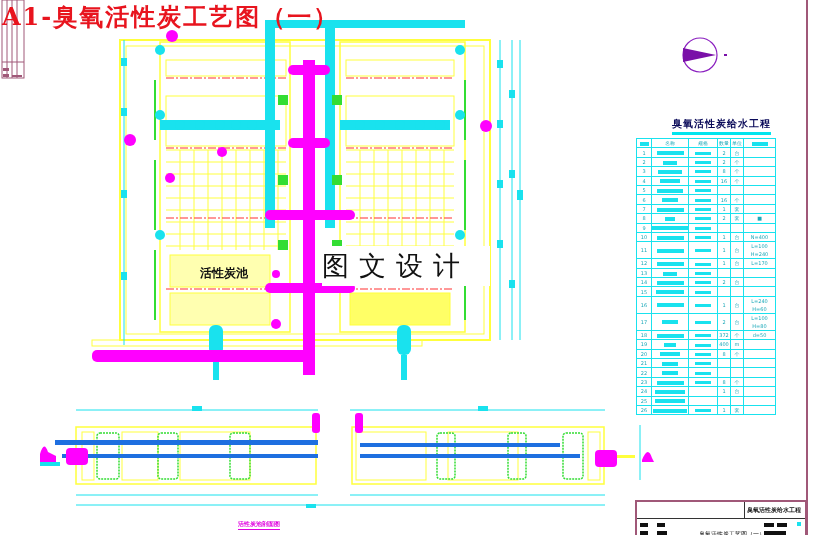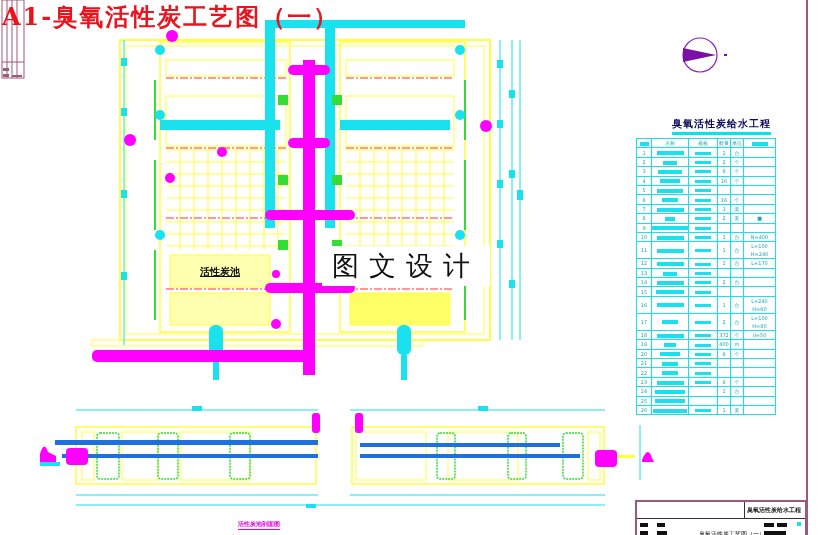--- a/index.html
+++ b/index.html
@@ -1,19 +1,19 @@
 <!DOCTYPE html>
 <html><head>
 <meta charset="utf-8">
 <style>
   html,body{margin:0;padding:0;background:#ffffff;}
   body{width:820px;height:535px;position:relative;overflow:hidden;font-family:"DejaVu Sans",sans-serif;}
   .abs{position:absolute;}
   #title{left:2px;top:2px;font-family:"DejaVu Serif",serif;font-size:24px;color:#e8141e;font-weight:bold;letter-spacing:2px;white-space:nowrap;line-height:30px;}
-  #watermark{left:322px;top:246px;width:168px;height:40px;background:#ffffff;font-family:"DejaVu Serif",serif;font-size:27px;color:#111;letter-spacing:10px;line-height:40px;text-align:center;white-space:nowrap;}
+  #watermark{left:322px;top:246px;width:168px;height:40px;background:#ffffff;font-family:"DejaVu Serif",serif;font-size:27px;color:#111;letter-spacing:10px;line-height:40px;text-align:left;white-space:nowrap;}
   #mat-title{left:672px;top:117px;font-size:10px;color:#0b0b5a;font-weight:bold;white-space:nowrap;border-bottom:3px solid #00e5ee;padding-bottom:1px;letter-spacing:1px;}
   table.mat{position:absolute;left:636px;top:138px;width:140px;border-collapse:collapse;font-size:5px;color:#1aa8b8;}
   table.mat td{border:1px solid #19e2ee;height:8.4px;padding:0;text-align:center;line-height:8px;overflow:hidden;}
   table.mat td .blk{display:inline-block;height:4px;background:#19e2ee;vertical-align:middle;}
   #tb{left:635px;top:500px;width:172px;height:35px;border:2px solid #a05878;border-bottom:none;box-sizing:border-box;background:#fff;}
   #tb .row1{position:absolute;left:0;top:0;width:100%;height:16px;border-bottom:1px solid #333;}
   #tb .proj{position:absolute;right:4px;top:4px;font-size:6px;color:#111;font-weight:bold;}
   #tb .vline{position:absolute;top:0;height:16px;border-left:1px solid #333;}
   #tb .cell{position:absolute;background:#111;height:4px;}
   #tb .dname{position:absolute;left:62px;top:28px;font-size:6px;color:#111;white-space:nowrap;}
@@ -215,21 +215,21 @@
     <rect x="355" y="413" width="8" height="20" rx="3" fill="#ff00ff"></rect>
     <path d="M40 454 Q44 440 48 452 L56 456 L56 462 L40 462 Z" fill="#ff00ff"></path>
     <path d="M642 460 Q648 445 652 458 L654 462 L642 462 Z" fill="#ff00ff"></path>
     <rect x="617" y="455" width="18" height="3" fill="#ffff3c"></rect>
     <rect x="40" y="462" width="20" height="4" fill="#19e2ee"></rect>
   </g>
 </svg>
 
 <div class="abs" id="title">A1-臭氧活性炭工艺图（一）</div>
 
-<div class="abs" style="left:200px;top:265px;font-size:10px;color:#111;font-weight:bold;white-space:nowrap;text-decoration:underline;">活性炭池</div>
+<div class="abs" style="left:200px;top:265px;font-size:12px;color:#111;font-weight:bold;white-space:nowrap;">活性炭池</div>
 
 <div class="abs" id="watermark">图文设计</div>
 
 <div class="abs" id="plan2-caption">活性炭池剖面图</div>
 
 <div class="abs" id="mat-title">臭氧活性炭给水工程</div>
 
 <table class="mat">
   <tbody id="mat-body">
     <tr>

